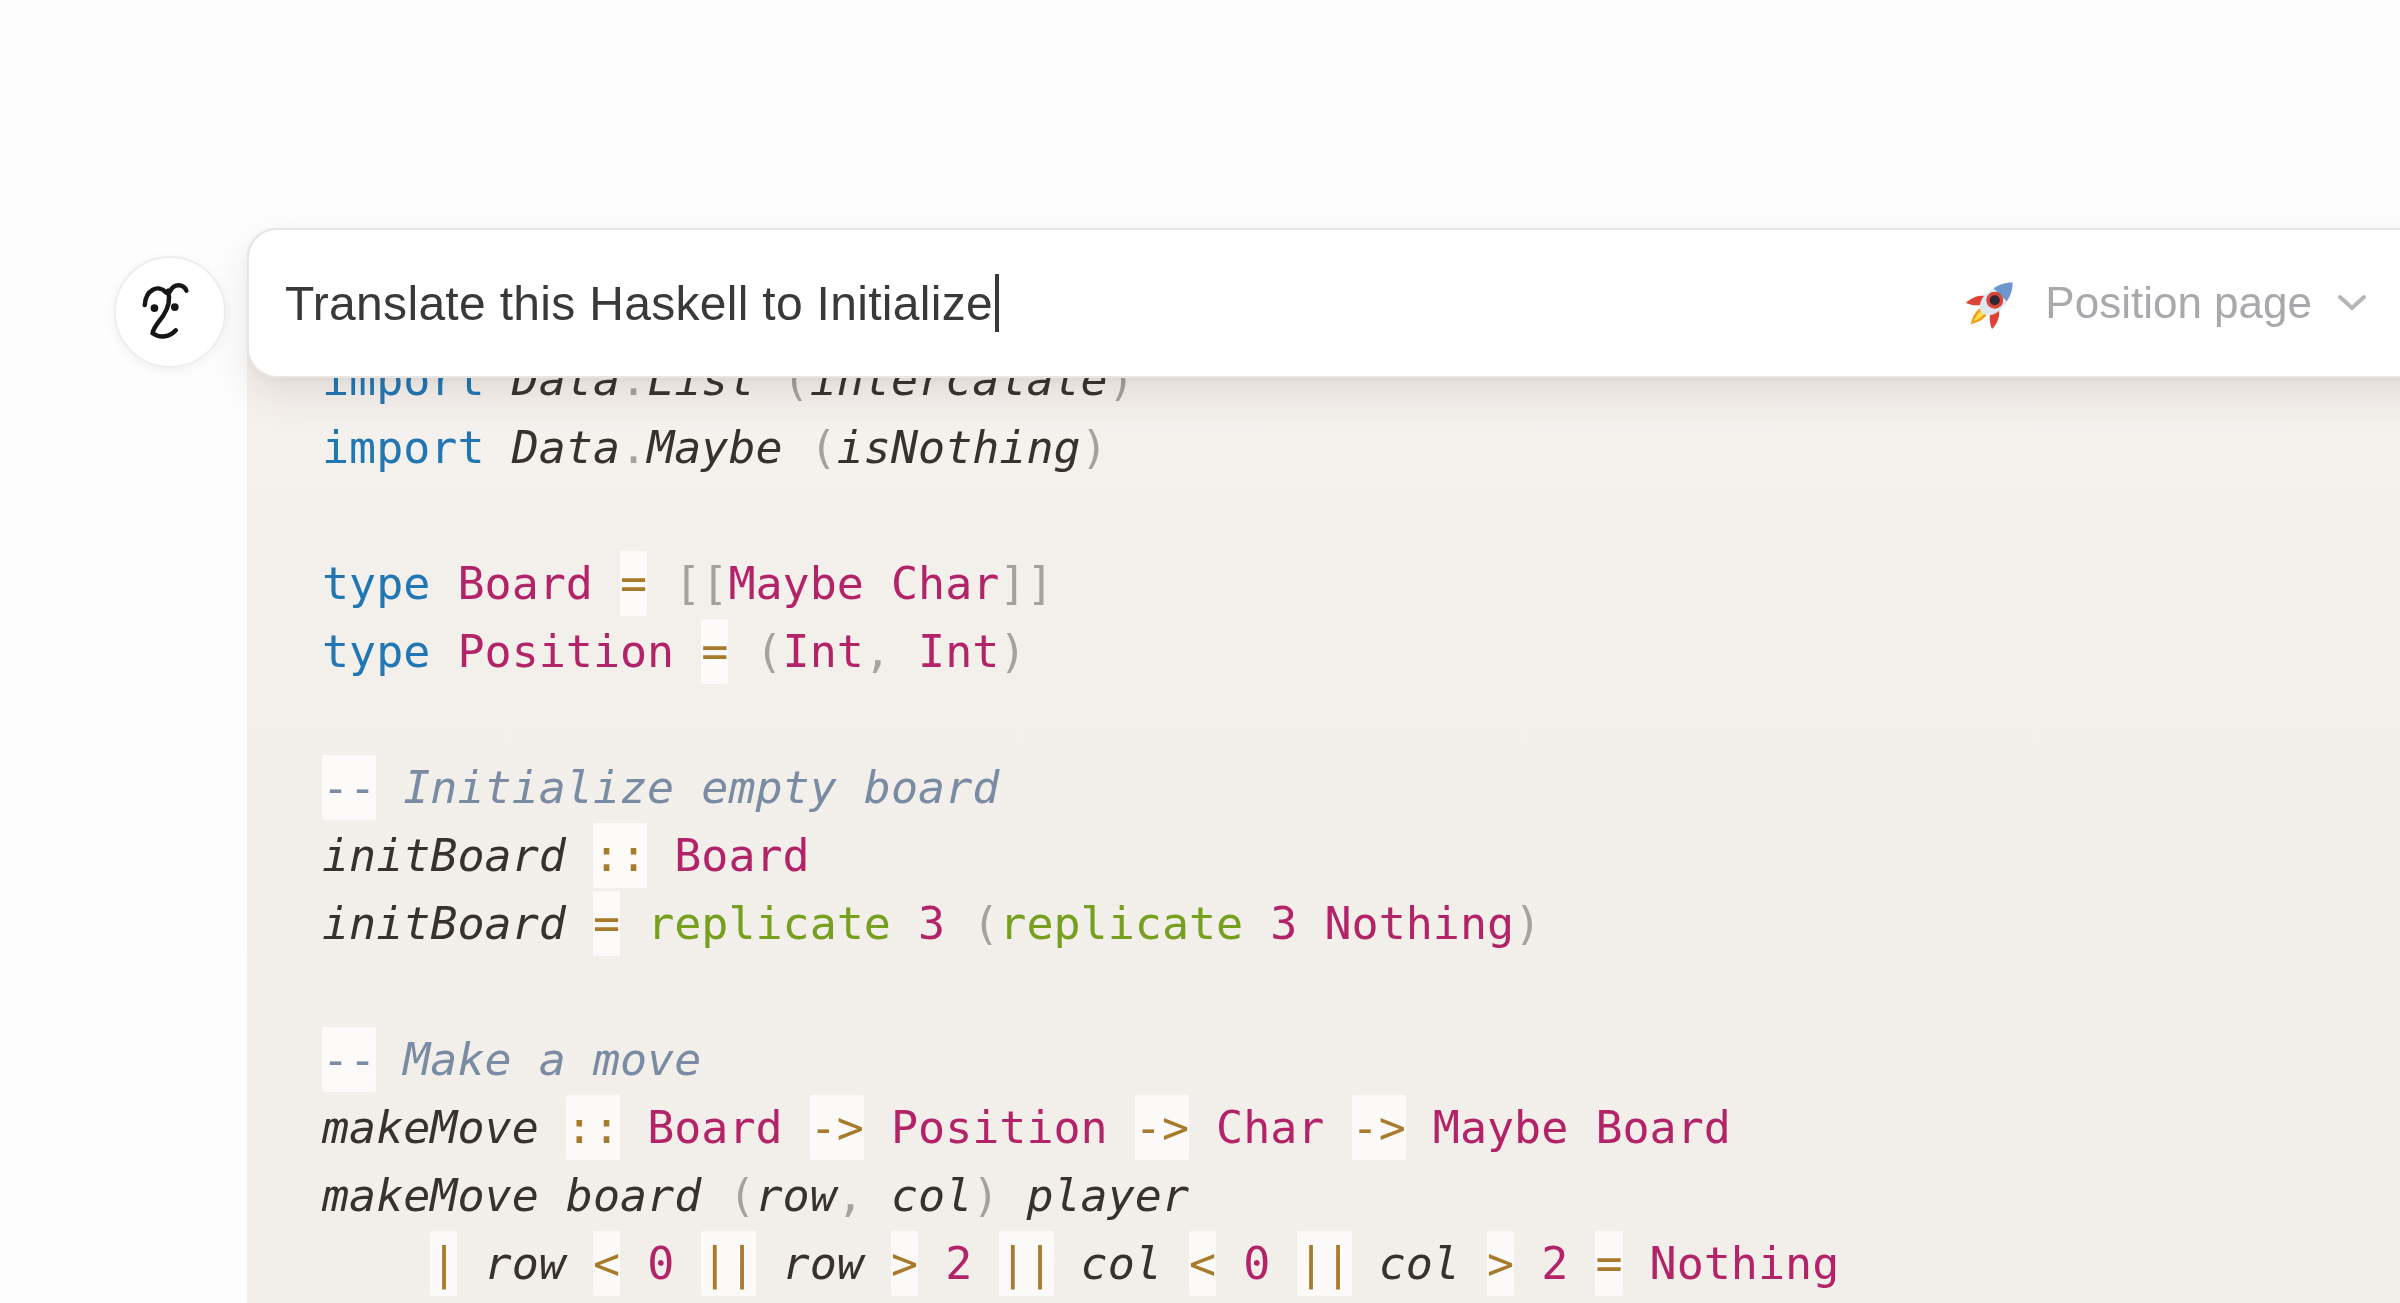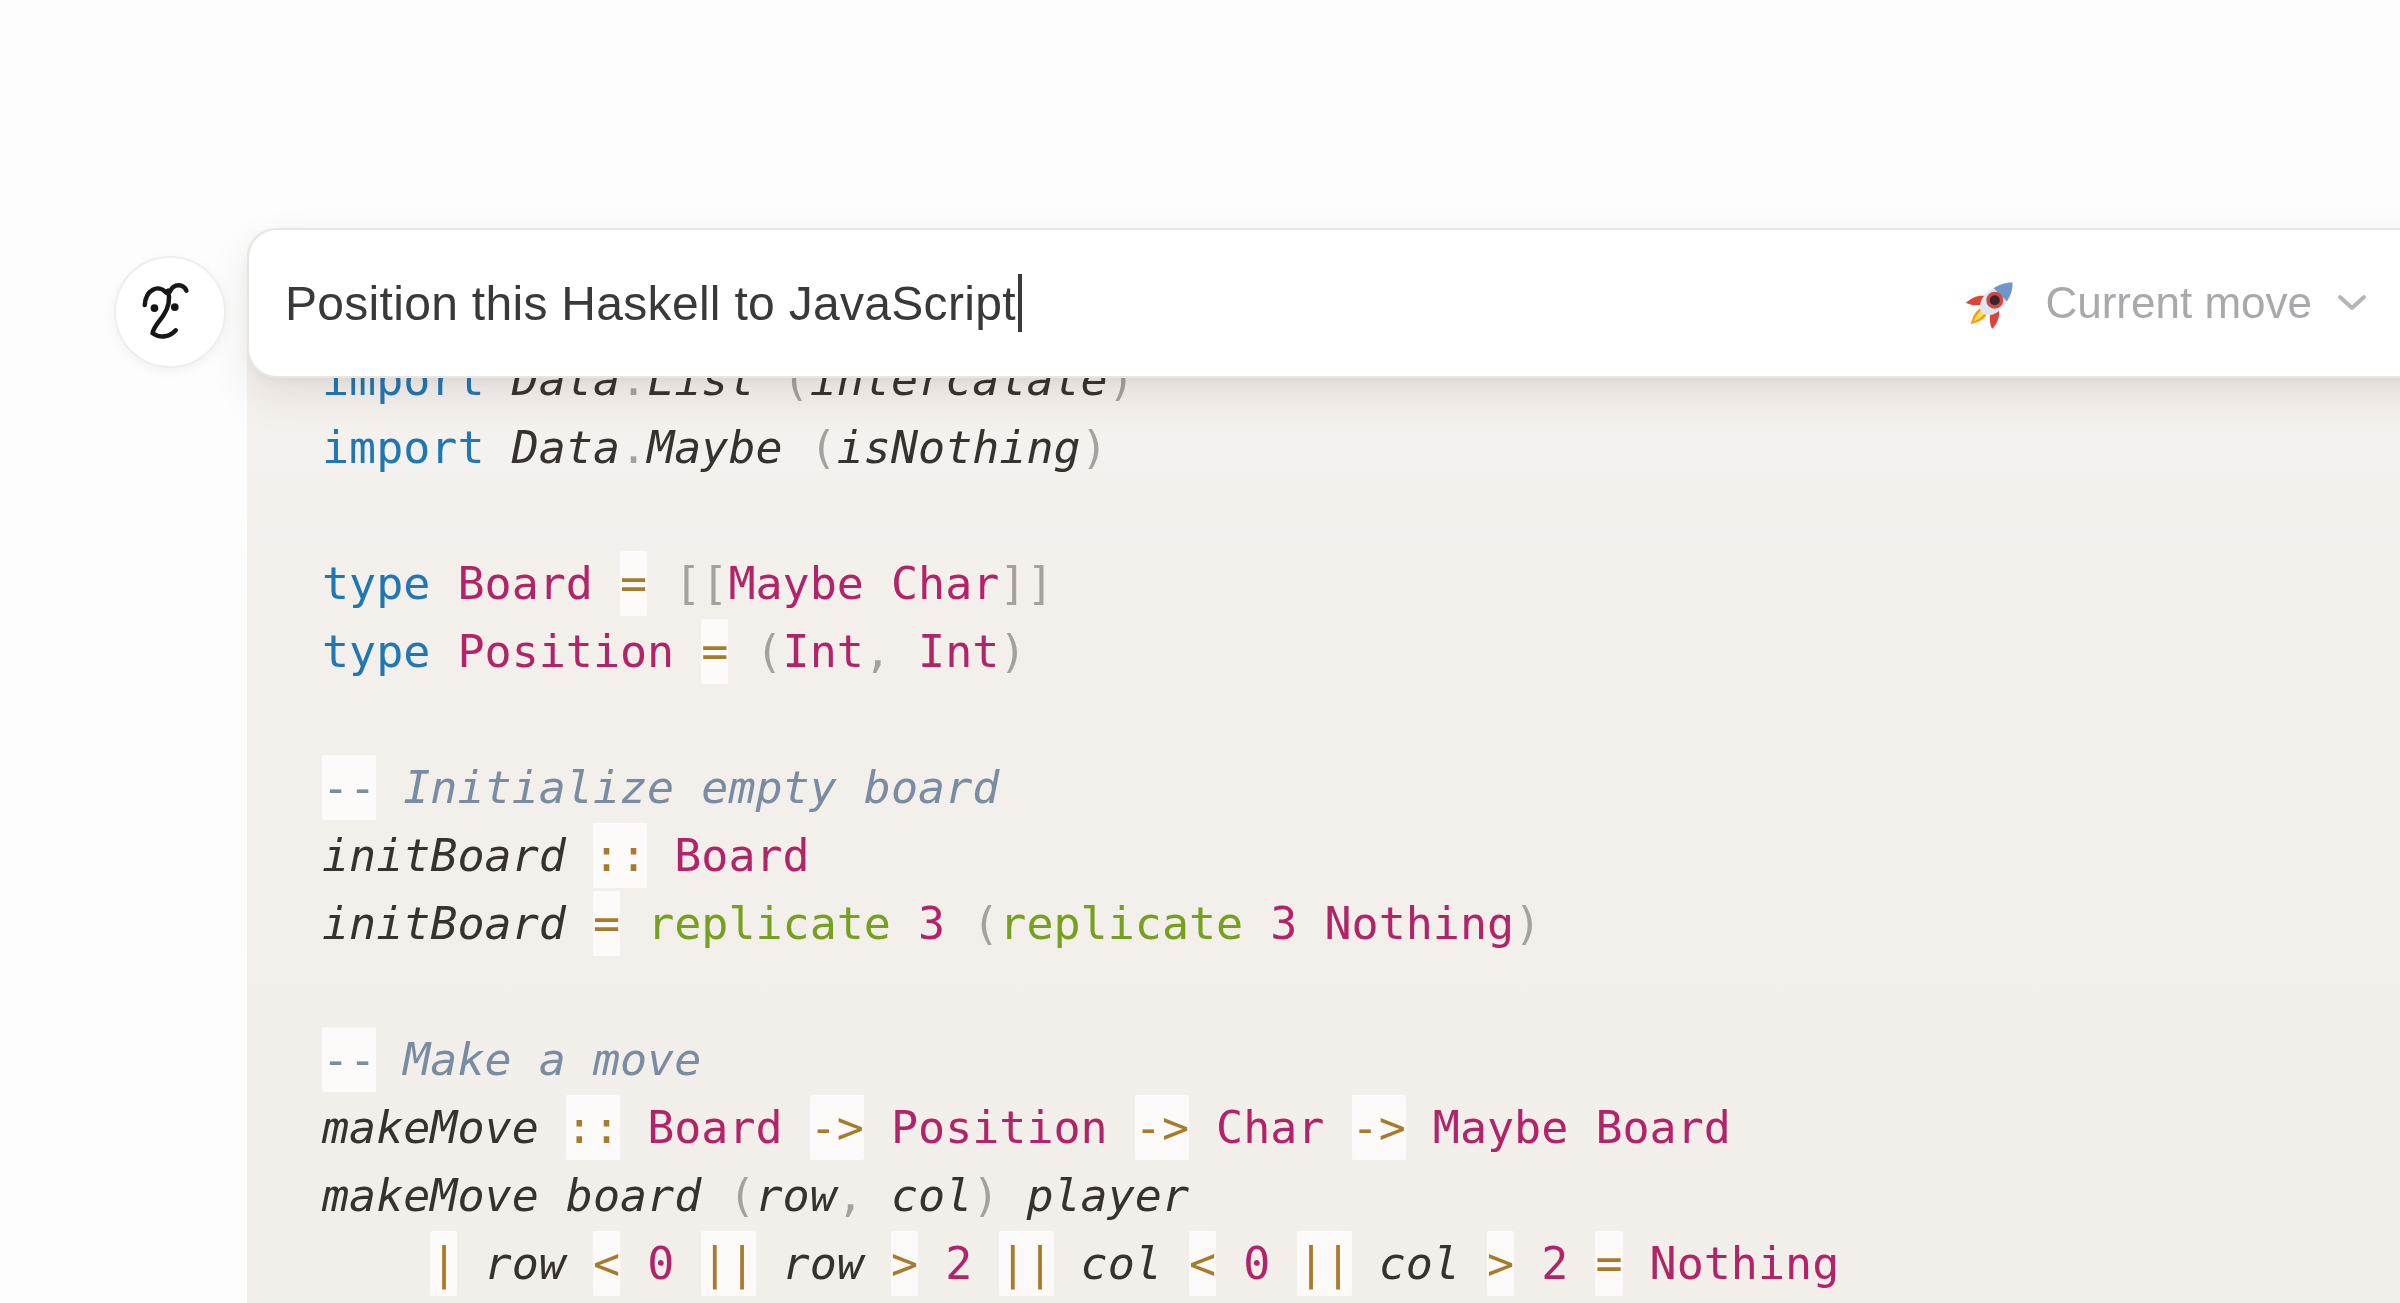--- a/index.html
+++ b/index.html
@@ -57,36 +57,36 @@
 <body>
 
 <div class="page">
 
   <div class="content-panel"></div>
 
   <div class="code-block"><div class="code-line"><span class="tok-kw">import</span><span class="tok-pl"> Data</span><span class="tok-pu">.</span><span class="tok-pl">List </span><span class="tok-pu">(</span><span class="tok-pl">intercalate</span><span class="tok-pu">)</span></div><div class="code-line"><span class="tok-kw">import</span><span class="tok-pl"> Data</span><span class="tok-pu">.</span><span class="tok-pl">Maybe </span><span class="tok-pu">(</span><span class="tok-pl">isNothing</span><span class="tok-pu">)</span></div><div class="code-line"></div><div class="code-line"><span class="tok-kw">type</span><span class="tok-pl"> </span><span class="tok-ty">Board</span><span class="tok-pl"> </span><span class="tok-op">=</span><span class="tok-pl"> </span><span class="tok-pu">[[</span><span class="tok-ty">Maybe</span><span class="tok-pl"> </span><span class="tok-ty">Char</span><span class="tok-pu">]]</span></div><div class="code-line"><span class="tok-kw">type</span><span class="tok-pl"> </span><span class="tok-ty">Position</span><span class="tok-pl"> </span><span class="tok-op">=</span><span class="tok-pl"> </span><span class="tok-pu">(</span><span class="tok-ty">Int</span><span class="tok-pu">,</span><span class="tok-pl"> </span><span class="tok-ty">Int</span><span class="tok-pu">)</span></div><div class="code-line"></div><div class="code-line"><span class="tok-cmd">--</span><span class="tok-cm"> Initialize empty board</span></div><div class="code-line"><span class="tok-pl">initBoard </span><span class="tok-op">::</span><span class="tok-pl"> </span><span class="tok-ty">Board</span></div><div class="code-line"><span class="tok-pl">initBoard </span><span class="tok-op">=</span><span class="tok-pl"> </span><span class="tok-fn">replicate</span><span class="tok-pl"> </span><span class="tok-nu">3</span><span class="tok-pl"> </span><span class="tok-pu">(</span><span class="tok-fn">replicate</span><span class="tok-pl"> </span><span class="tok-nu">3</span><span class="tok-pl"> </span><span class="tok-ty">Nothing</span><span class="tok-pu">)</span></div><div class="code-line"></div><div class="code-line"><span class="tok-cmd">--</span><span class="tok-cm"> Make a move</span></div><div class="code-line"><span class="tok-pl">makeMove </span><span class="tok-op">::</span><span class="tok-pl"> </span><span class="tok-ty">Board</span><span class="tok-pl"> </span><span class="tok-op">-&gt;</span><span class="tok-pl"> </span><span class="tok-ty">Position</span><span class="tok-pl"> </span><span class="tok-op">-&gt;</span><span class="tok-pl"> </span><span class="tok-ty">Char</span><span class="tok-pl"> </span><span class="tok-op">-&gt;</span><span class="tok-pl"> </span><span class="tok-ty">Maybe</span><span class="tok-pl"> </span><span class="tok-ty">Board</span></div><div class="code-line"><span class="tok-pl">makeMove board </span><span class="tok-pu">(</span><span class="tok-pl">row</span><span class="tok-pu">,</span><span class="tok-pl"> col</span><span class="tok-pu">)</span><span class="tok-pl"> player</span></div><div class="code-line"><span class="tok-pl">    </span><span class="tok-op">|</span><span class="tok-pl"> row </span><span class="tok-op">&lt;</span><span class="tok-pl"> </span><span class="tok-nu">0</span><span class="tok-pl"> </span><span class="tok-op">||</span><span class="tok-pl"> row </span><span class="tok-op">&gt;</span><span class="tok-pl"> </span><span class="tok-nu">2</span><span class="tok-pl"> </span><span class="tok-op">||</span><span class="tok-pl"> col </span><span class="tok-op">&lt;</span><span class="tok-pl"> </span><span class="tok-nu">0</span><span class="tok-pl"> </span><span class="tok-op">||</span><span class="tok-pl"> col </span><span class="tok-op">&gt;</span><span class="tok-pl"> </span><span class="tok-nu">2</span><span class="tok-pl"> </span><span class="tok-op">=</span><span class="tok-pl"> </span><span class="tok-ty">Nothing</span></div></div>
 
   <div class="prompt-bar">
     <div class="prompt-input">
-      <span class="prompt-text">Position this Haskell to JavaScript</span>
+      <span class="prompt-text">Translate this Haskell to Initialize</span>
         <span class="caret"></span>
     </div>
     <button class="scope">
       <svg class="rocket-icon" viewBox="0 0 64 64">
         <g transform="rotate(45 32 32)">
           <path d="M27,45 C26,53 29,58 32,63 C35,58 38,53 37,45 Z" fill="#f59e1b"></path>
           <path d="M29.5,45 C29,51 30.5,55 32,59 C33.5,55 35,51 34.5,45 Z" fill="#fde047"></path>
           <path d="M23,31 C16,36 13,43 13,51 C18,49 22,46 25,42 Z" fill="#dc4437"></path>
           <path d="M41,31 C48,36 51,43 51,51 C46,49 42,46 39,42 Z" fill="#dc4437"></path>
           <path d="M32,2 C24,10 21,20 21,30 C21,38 24,44 32,47 C40,44 43,38 43,30 C43,20 40,10 32,2 Z" fill="#dde7f0"></path>
           <path d="M32,2 C26,8 23.5,14 22.5,20 L41.5,20 C40.5,14 38,8 32,2 Z" fill="#6d96cc"></path>
           <circle cx="32" cy="28" r="7" fill="#332733" stroke="#d8473c" stroke-width="3.5"></circle>
         </g>
       </svg>
-      <span class="scope-label">Current move</span>
+      <span class="scope-label">Position page</span>
       <svg class="chevron-icon" viewBox="0 0 32 20">
         <polyline points="4,4 16,15 28,4" fill="none" stroke="#b6b6ba" stroke-width="4" stroke-linecap="round" stroke-linejoin="round"></polyline>
       </svg>
     </button>
   </div>
 
   <button class="logo-btn">
     <svg class="doodle-icon" viewBox="0 0 56 64">
       <g fill="none" stroke="#161616" stroke-width="4.6" stroke-linecap="round" stroke-linejoin="round">
         <path d="M4,28 C5,12 18,6 26,15"></path>

